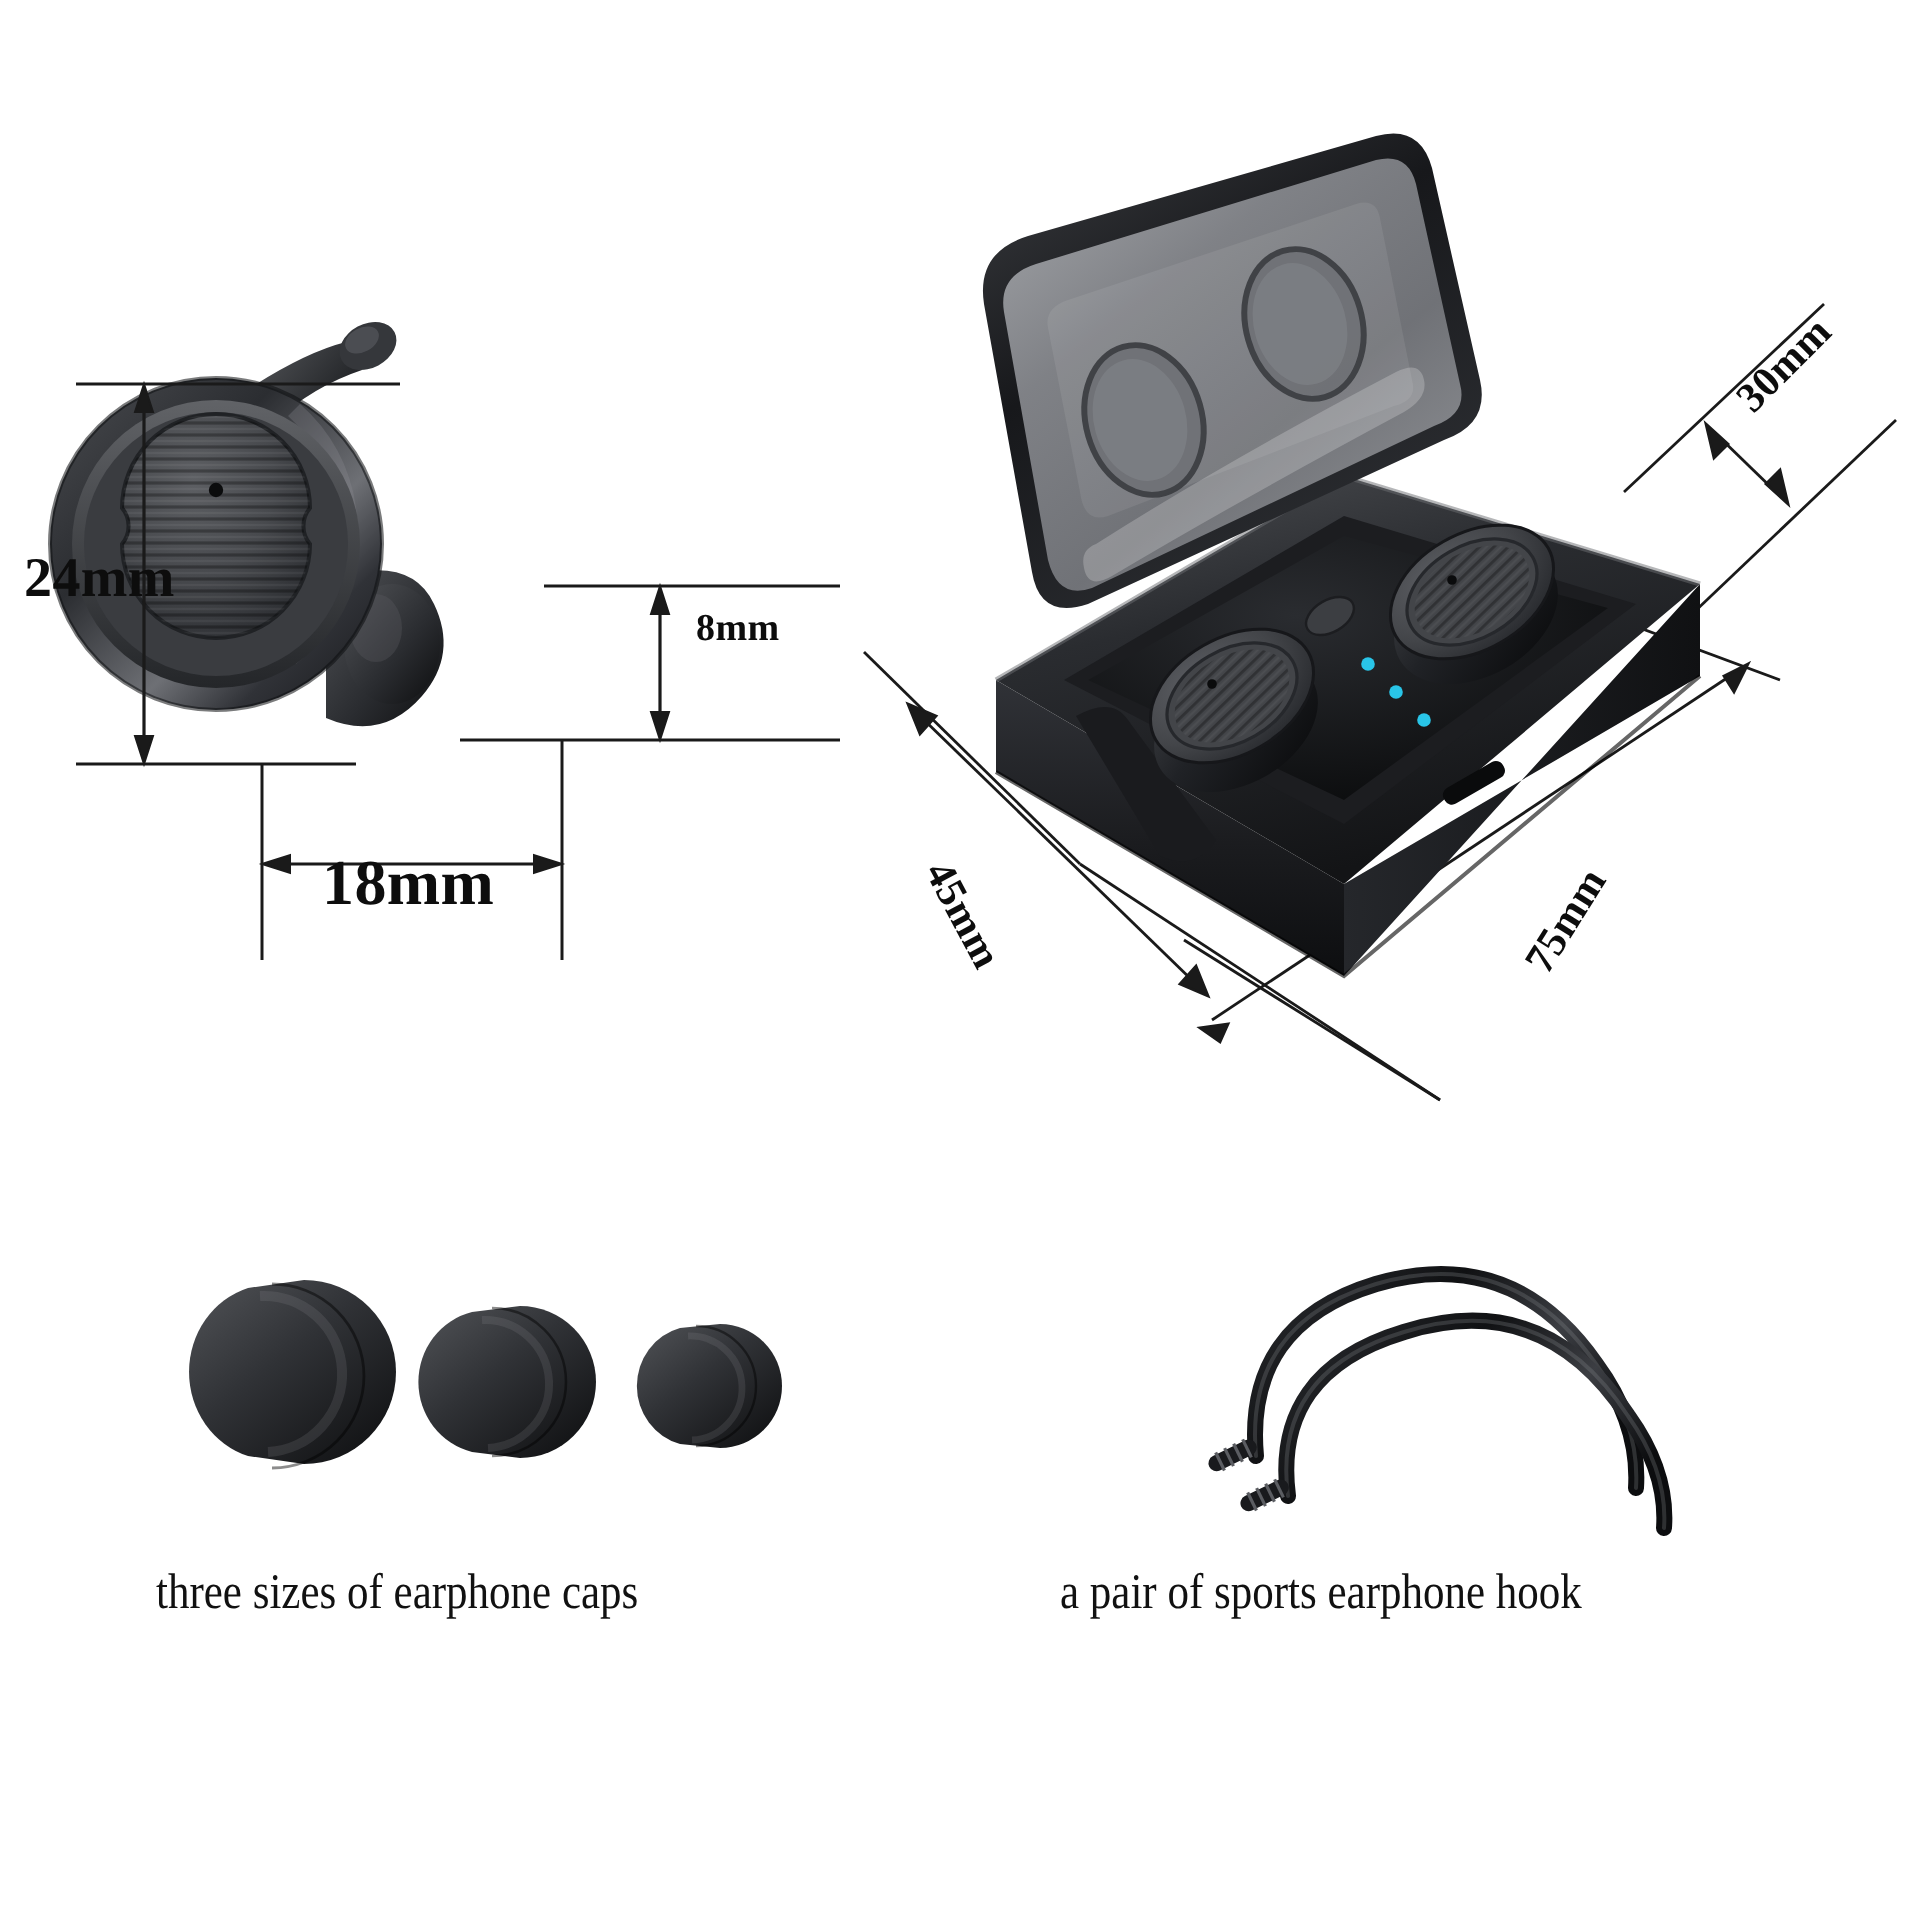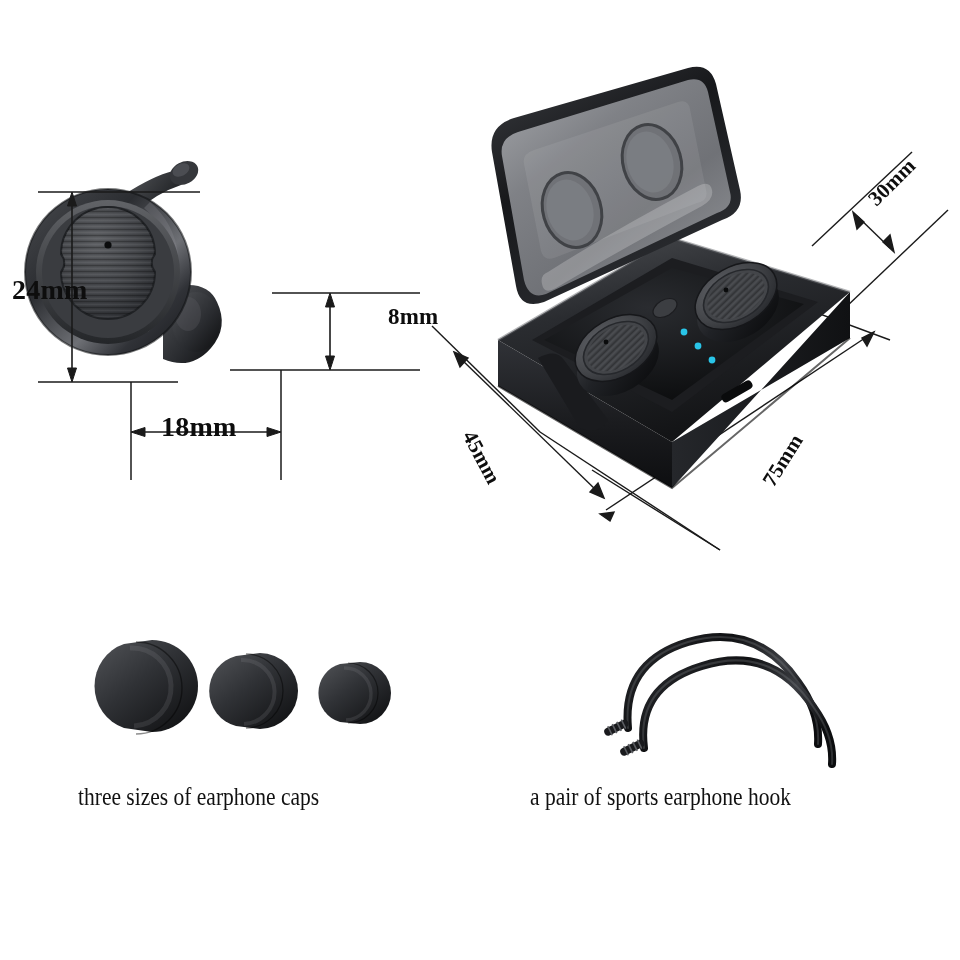--- a/index.html
+++ b/index.html
@@ -127,22 +127,22 @@
     <g stroke="#1a1a1a" fill="#1a1a1a">
       <line x1="131" y1="232" x2="131" y2="330" stroke-width="1.5"></line>
       <line x1="281" y1="220" x2="281" y2="330" stroke-width="1.5"></line>
       <line x1="138" y1="282" x2="274" y2="282" stroke-width="1.6"></line>
       <polygon points="131,282 145,277.5 145,286.5"></polygon>
       <polygon points="281,282 267,277.5 267,286.5"></polygon>
     </g>
   </svg>
 
   <span class="dimtext" style="left:12px;top:274px;font-size:28px;">24mm</span>
-  <span class="dimtext" style="left:348px;top:304px;font-size:23px;margin-left:40px;">8mm</span>
-  <span class="dimtext" style="left:161px;top:411px;font-size:28px;">18mm</span>
+  <span class="dimtext" style="left:348px;top:304px;font-size:19px;">8mm</span>
+  <span class="dimtext" style="left:161px;top:423px;font-size:32px;">18mm</span>
 
   <div id="case-zone">
     <svg width="540" height="520" viewBox="0 0 540 520">
       <defs>
         <linearGradient id="lidGlass" x1="8%" y1="0%" x2="92%" y2="100%">
           <stop offset="0%" stop-color="#a9abaf"></stop>
           <stop offset="30%" stop-color="#87898e"></stop>
           <stop offset="62%" stop-color="#76787d"></stop>
           <stop offset="100%" stop-color="#9b9da1"></stop>
         </linearGradient>

